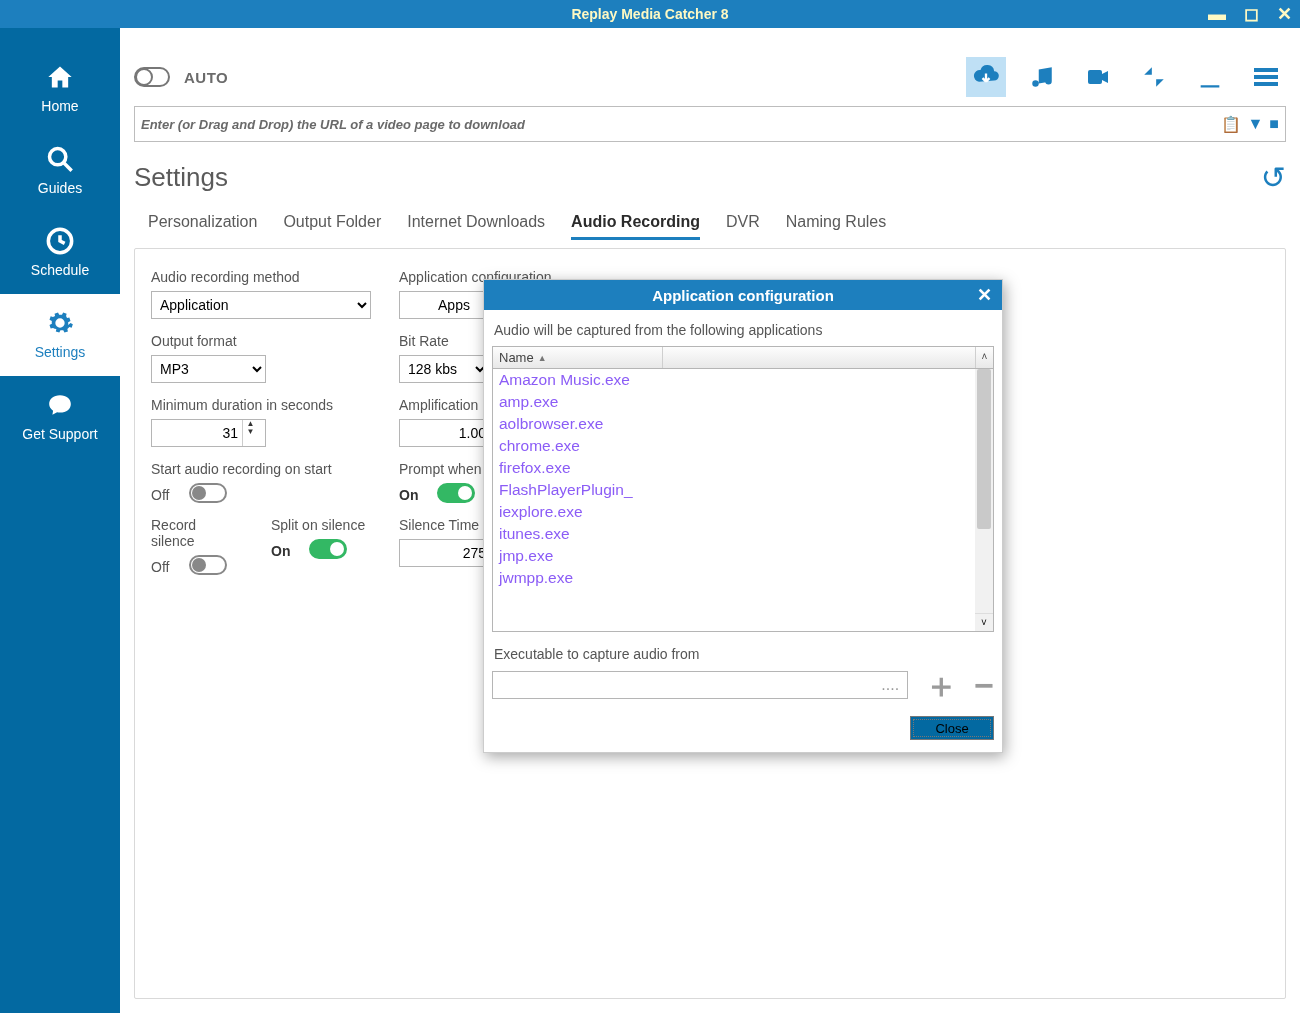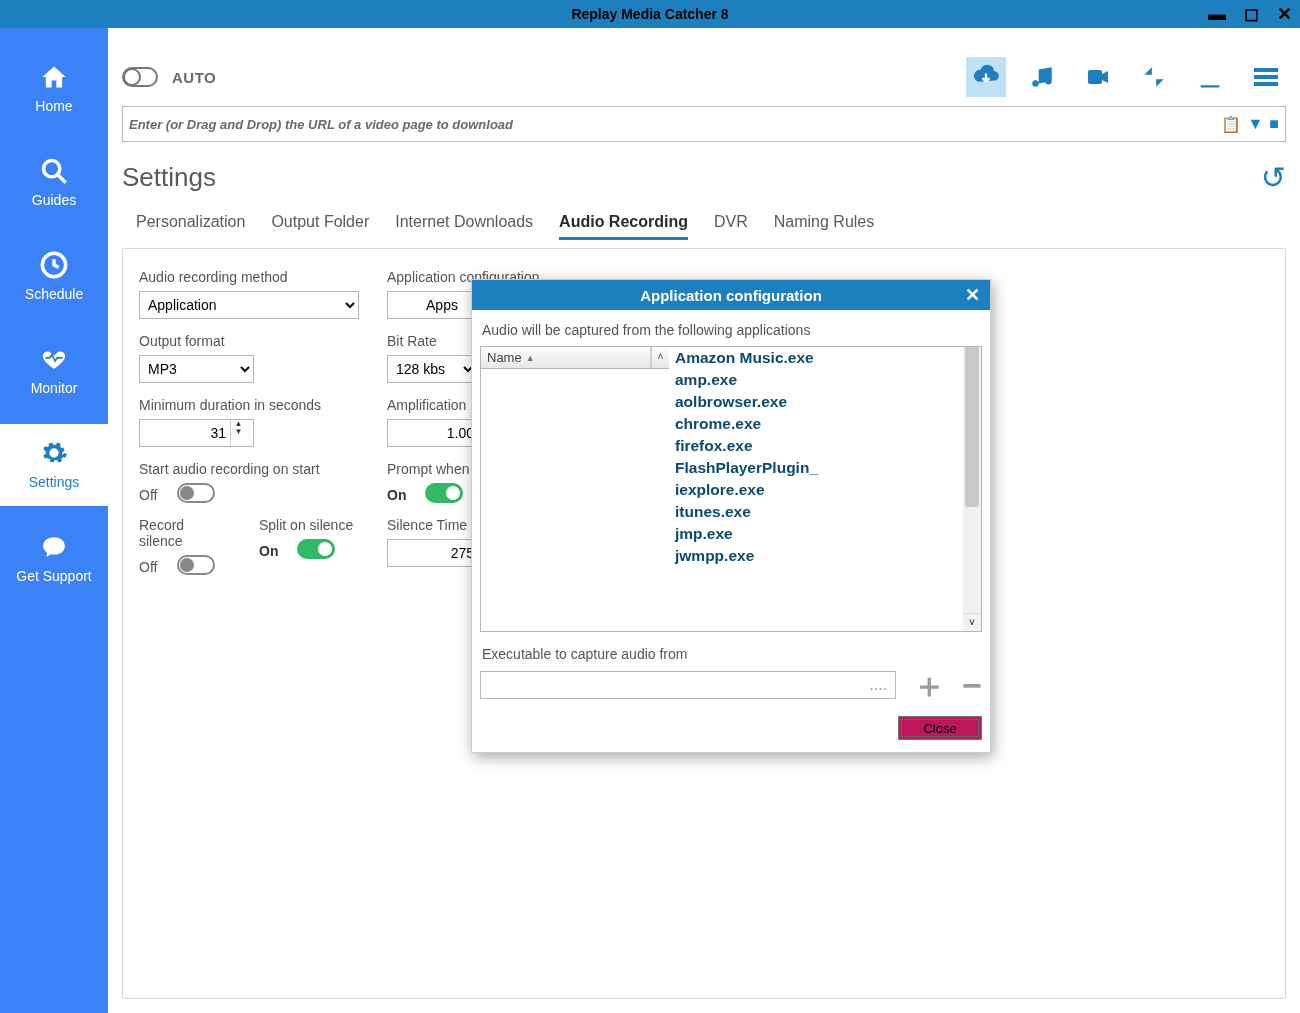--- a/index.html
+++ b/index.html
@@ -1,27 +1,27 @@
 <!DOCTYPE html>
 <html><head>
 <meta charset="utf-8">
 <style>
   * { box-sizing: border-box; margin: 0; padding: 0; font-family: "Segoe UI", Arial, sans-serif; }
   body { background: #fff; width: 1300px; height: 1013px; overflow: hidden; }
 
   
-  .titlebar { height: 28px; background: #1d7fbe; color: #000000; display: flex; align-items: center; justify-content: center; position: relative; }
+  .titlebar { height: 28px; background: #1d7fbe; color: #fef9c3; display: flex; align-items: center; justify-content: center; position: relative; }
   .titlebar .title { font-size: 14px; font-weight: 600; }
   .titlebar .win-controls { position: absolute; right: 8px; top: 0; height: 28px; display: flex; gap: 18px; align-items: center; }
   .titlebar .win-controls span { font-size: 18px; font-weight: 700; cursor: pointer; }
 
   .app { display: flex; height: calc(1013px - 28px); }
 
   
-  .sidebar { width: 108px; background: #3b82f6; display: flex; flex-direction: column; padding-top: 20px; gap: 12px; }
+  .sidebar { width: 120px; background: #0369a1; display: flex; flex-direction: column; padding-top: 20px; }
   .sidebar .item { color: #fff; text-align: center; padding: 12px 0 16px; cursor: pointer; }
   .sidebar .item.active { background: #fff; color: #1d7fbe; }
   .sidebar .item .icon { font-size: 28px; height: 34px; display:flex; align-items:center; justify-content:center;}
   .sidebar .item .lbl { font-size: 14px; margin-top: 4px; }
 
   
   .main { flex: 1; padding: 24px 14px 14px 14px; display: flex; flex-direction: column; }
 
   
   .top-row { display: flex; align-items: center; height: 50px; }
@@ -71,38 +71,38 @@
   .switch::after { content:""; position:absolute; width:14px; height:14px; border-radius:50%; background:#888; top:1px; left:1px;}
   .switch.on { background:#33b864; border-color:#33b864;}
   .switch.on::after{ background:#fff; left:auto; right:1px;}
 
   
   .dialog { position: absolute; left: 348px; top: 30px; width: 520px; background: #fff; box-shadow: 2px 4px 14px rgba(0,0,0,.35); border:1px solid #ccc;}
   .dialog .dlg-title { background: #1d7fbe; color: #fff; height: 30px; display: flex; align-items: center; justify-content: center; font-weight: 700; font-size: 15px; position:relative;}
   .dialog .dlg-title .close { position:absolute; right:10px; font-size:18px; cursor:pointer; font-weight:700;}
   .dialog .dlg-body { padding: 8px 8px 12px 8px; }
   .dlg-info { font-size: 14px; color: #555; margin: 4px 0 8px 2px;}
-  .listbox { border: 1px solid #b5b5b5; height: 286px; display:flex; }
+  .listbox { border: 1px solid #b5b5b5; height: 286px; display:flex; flex-direction:column;}
   .listbox .lb-hdr { display:flex; background: linear-gradient(#fdfdfd,#e8e8e8); border-bottom:1px solid #b5b5b5; height:22px; font-size:13px; color:#444;}
   .lb-hdr .col-name { flex:0 0 170px; padding-left:6px; border-right:1px solid #cfcfcf; display:flex; align-items:center; gap:4px;}
   .lb-hdr .sort{font-size:9px;color:#777;}
   .lb-hdr .col-rest{flex:1;}
   .lb-hdr .scroll-up{width:18px; border-left:1px solid #cfcfcf; text-align:center; font-size:10px; line-height:20px; cursor:pointer;}
   .listbox .lb-rows { flex:1; overflow:hidden; position:relative;}
-  .lb-rows .row { font-size: 15.5px; padding: 2px 6px; color:#0c4a6e;font-weight:bold;}
+  .lb-rows .row { font-size: 15.5px; padding: 2px 6px; color:#8b5cf6;}
   .lb-scroll { position:absolute; right:0; top:0; bottom:18px; width:18px; background:#f1f1f1;}
   .lb-scroll .thumb{ position:absolute; left:2px; right:2px; top:0; height:160px; background:#c9c9c9; border-radius:2px;}
   .lb-scroll-dn{position:absolute; right:0; bottom:0; width:18px; height:18px; background:#f1f1f1; text-align:center; font-size:10px; line-height:18px; border-top:1px solid #ddd; cursor:pointer;}
 
   .exec-lbl { font-size:14px; color:#555; margin:14px 0 6px 2px;}
   .exec-row { display:flex; align-items:center; gap:16px;}
   .exec-input { flex:1; border:1px solid #b5b5b5; height:28px; display:flex; align-items:center; justify-content:flex-end; padding:0 8px; color:#999;}
   .big-icon{ font-size:34px; font-weight:700; color:#9b9b9b; cursor:pointer; line-height:1;}
   .dlg-close-row{display:flex; justify-content:flex-end; margin-top:14px;}
-  .dlg-close-btn{ border:1px solid #777; outline:1px dotted #777; outline-offset:-4px; width:84px; height:24px; font-size:13px; background:#be185d; cursor:pointer;}
+  .dlg-close-btn{ border:1px solid #777; outline:1px dotted #777; outline-offset:-4px; width:84px; height:24px; font-size:13px; background:#0369a1; cursor:pointer;}
 
   svg{display:block;}
 </style>
 </head>
 <body>
 
 <div class="titlebar">
   <span class="title">Replay Media Catcher 8</span>
   <div class="win-controls">
     <span>▬</span>
@@ -131,29 +131,20 @@
       <div class="lbl">Guides</div>
     </div>
     <div class="item">
       <div class="icon">
         <svg width="28" height="28" viewBox="0 0 24 24" fill="none" stroke="#fff" stroke-width="3">
             <circle cx="12" cy="12" r="10"></circle>
             <path d="M12 7v5l4 2"></path>
           </svg>
       </div>
       <div class="lbl">Schedule</div>
-    </div>
-    <div class="item">
-      <div class="icon">
-        <svg width="30" height="26" viewBox="0 0 24 24" fill="#fff">
-            <path d="M12 21s-8-5-10-10c-1-3 1-6 4-6 2 0 4 2 6 4 2-2 4-4 6-4 3 0 5 3 4 6-2 5-10 10-10 10z"></path>
-            <path d="M4 11h4l2-3 3 6 2-3h5" stroke="#1d7fbe" stroke-width="1.5" fill="none"></path>
-          </svg>
-      </div>
-      <div class="lbl">Monitor</div>
     </div>
     <div class="item active">
       <div class="icon">
         <svg width="28" height="28" viewBox="0 0 24 24" fill="#1d7fbe">
             <path d="M12 8a4 4 0 100 8 4 4 0 000-8zm9 4l2 1-1 3-2-.5a8 8 0 01-1.7 1.7l.5 2-3 1-1-2a8 8 0 01-2.4 0l-1 2-3-1 .5-2A8 8 0 016 16.2l-2 .5-1-3 2-1a8 8 0 010-2.4l-2-1 1-3 2 .5A8 8 0 017.8 6l-.5-2 3-1 1 2a8 8 0 012.4 0l1-2 3 1-.5 2A8 8 0 0118 7.8l2-.5 1 3-2 1a8 8 0 010 2.4z"></path>
           </svg>
       </div>
       <div class="lbl">Settings</div>
     </div>
     <div class="item">

